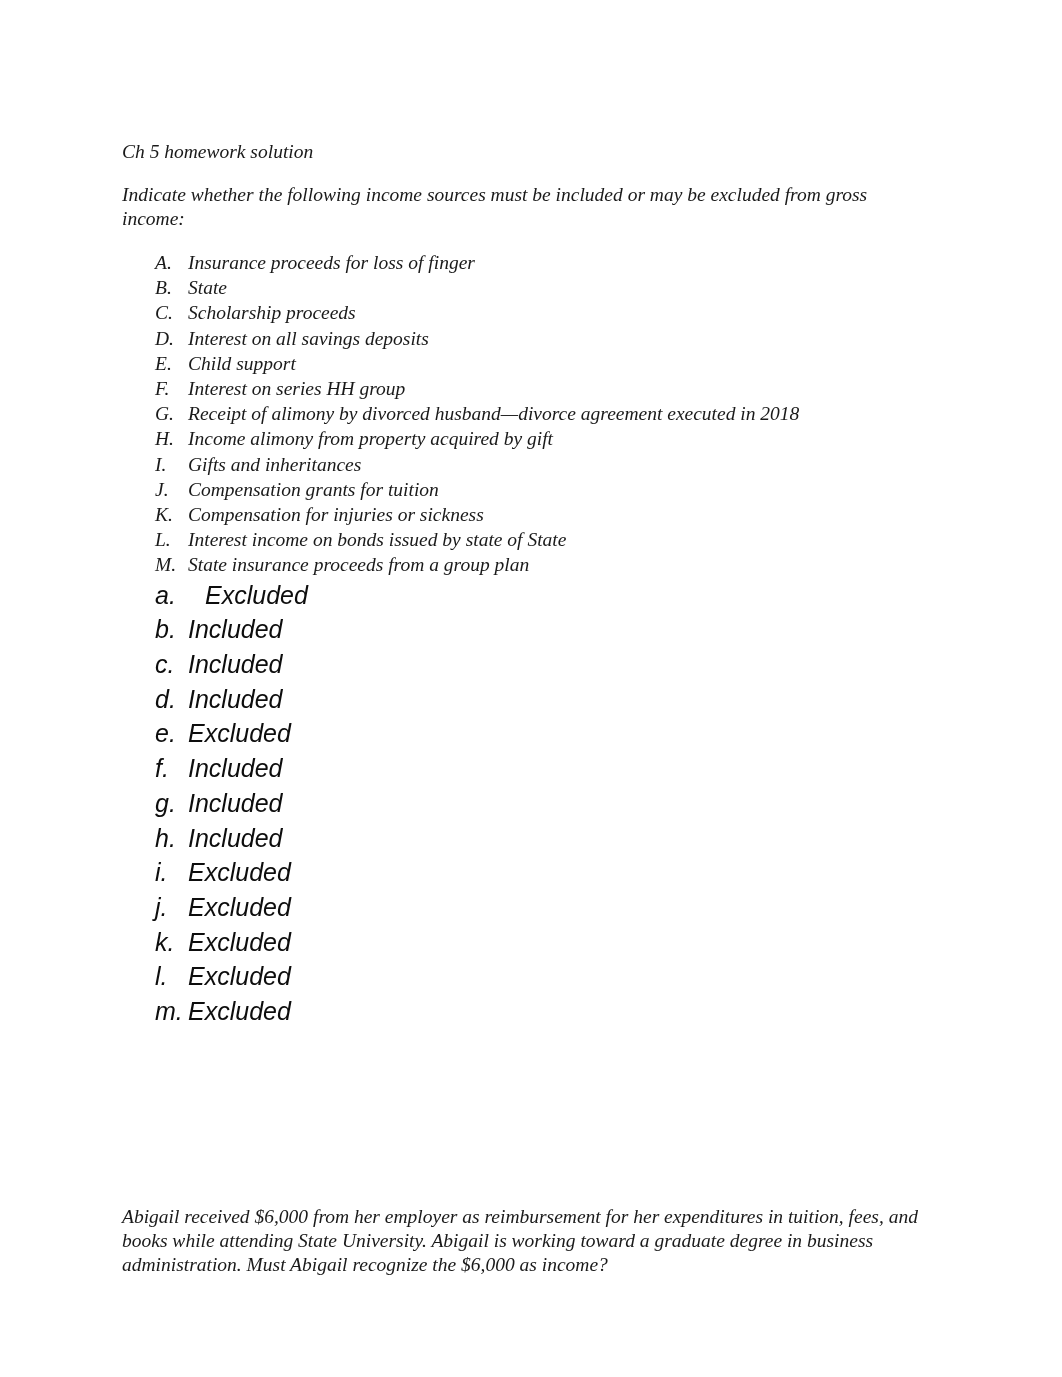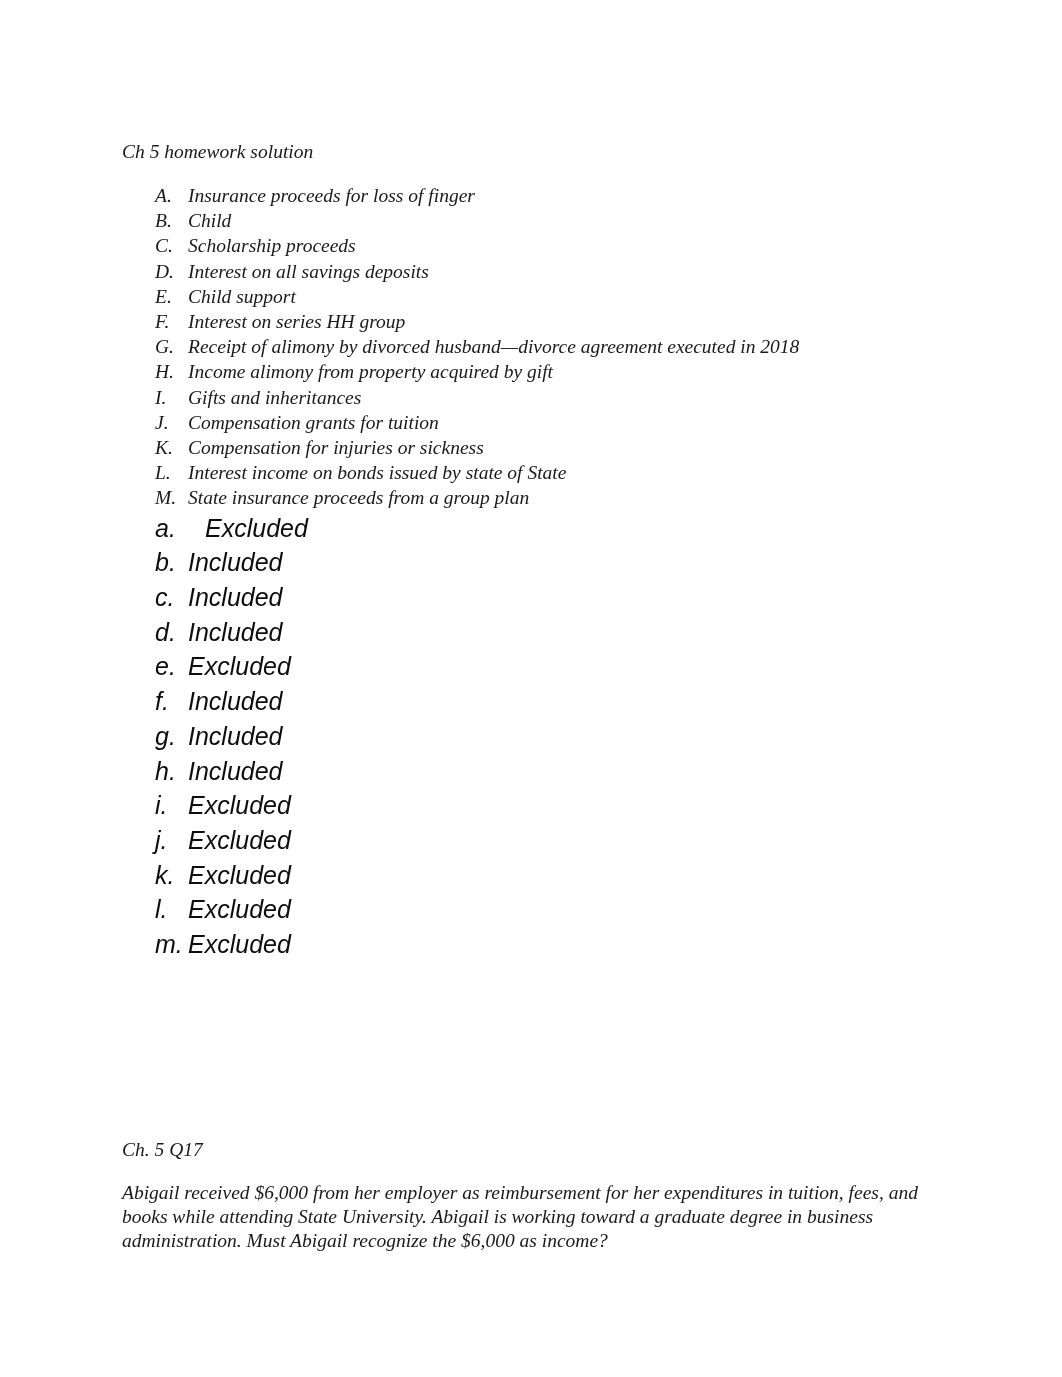--- a/index.html
+++ b/index.html
@@ -105,31 +105,32 @@
 </style>
 </head>
 <body>
 
 <div class="page">
   <div class="doc-body">
 
     <p class="para">Ch 5 homework solution</p>
 
 
+    <p class="para">Indicate whether the following income sources must be included or may be excluded from gross income:</p>
 
     <div class="upper-list">
       <div class="upper-list-wrap">
 
         <div class="row">
           <span class="marker">A.</span>
           <span class="item-text">Insurance proceeds for loss of finger</span>
         </div>
         <div class="row">
           <span class="marker">B.</span>
-          <span class="item-text">Child</span>
+          <span class="item-text">State</span>
         </div>
         <div class="row">
           <span class="marker">C.</span>
           <span class="item-text">Scholarship proceeds</span>
         </div>
         <div class="row">
           <span class="marker">D.</span>
           <span class="item-text">Interest on all savings deposits</span>
         </div>
         <div class="row">
@@ -224,18 +225,17 @@
       </div>
       <div class="row">
         <span class="marker">m.</span>
         <span class="item-text">Excluded</span>
       </div>
 
     </div>
 
     <div class="vgap"></div>
 
-    <p class="para">Ch. 5 Q17</p>
 
     <p class="para">Abigail received $6,000 from her employer as reimbursement for her expenditures in tuition, fees, and books while attending State University. Abigail is working toward a graduate degree in business administration. Must Abigail recognize the $6,000 as income?</p>
 
   </div>
 </div>
 
 </body></html>

